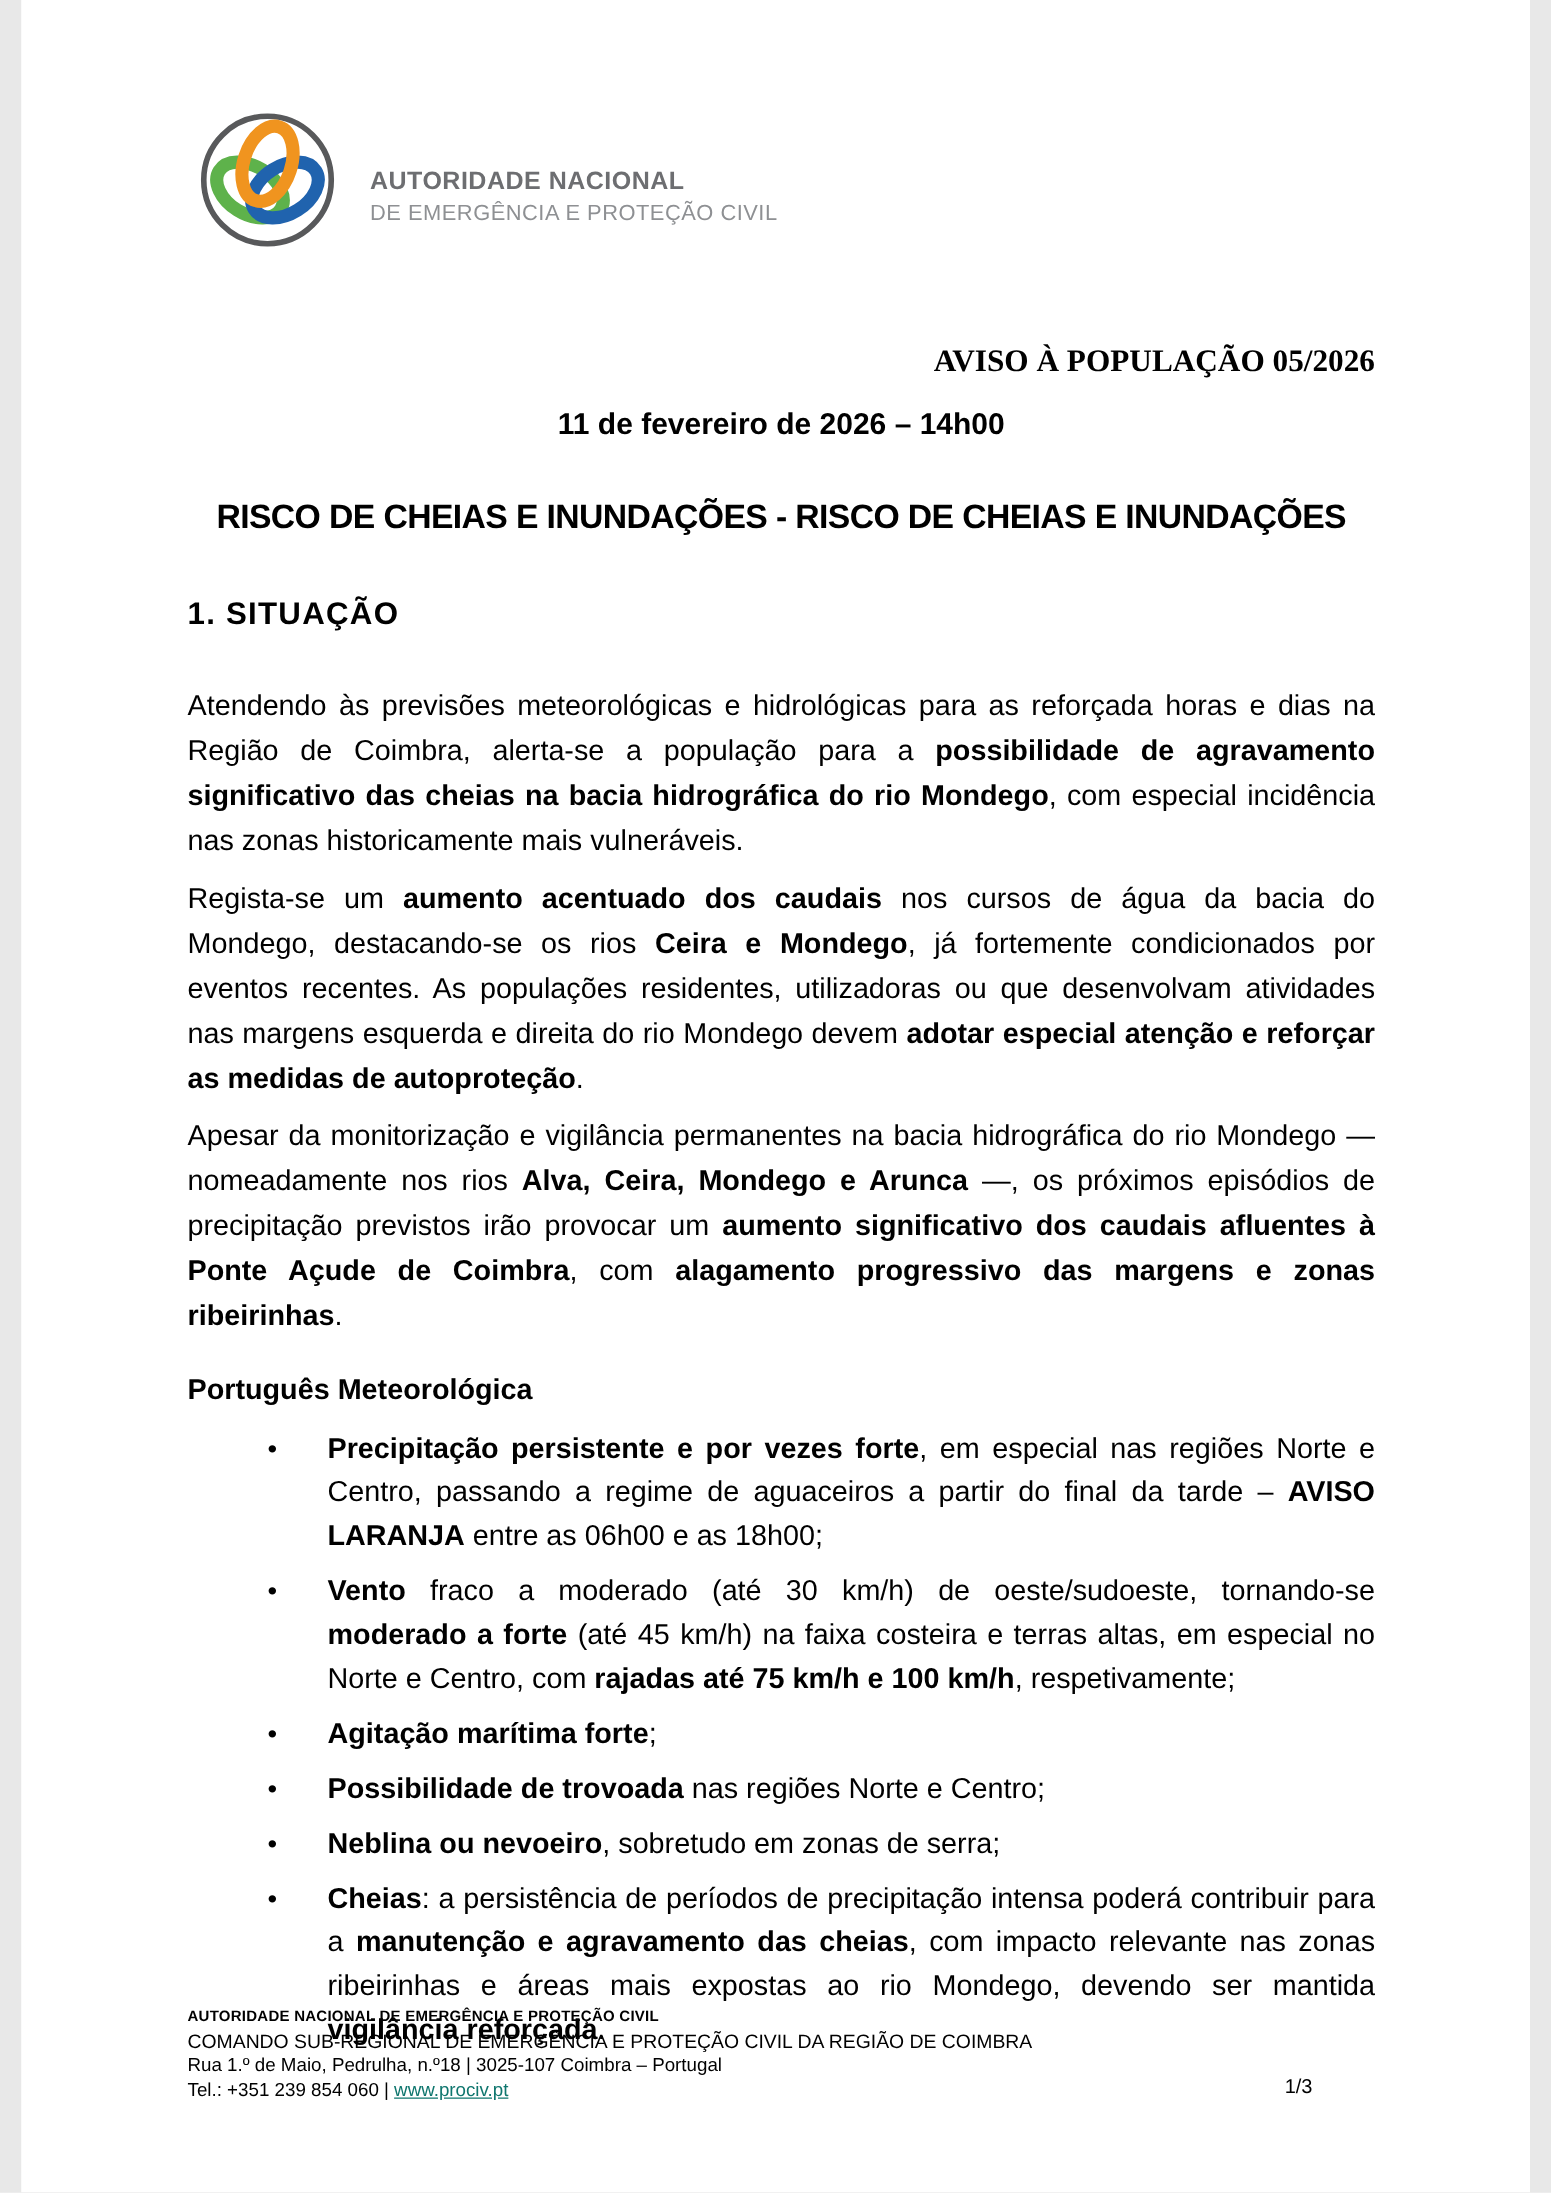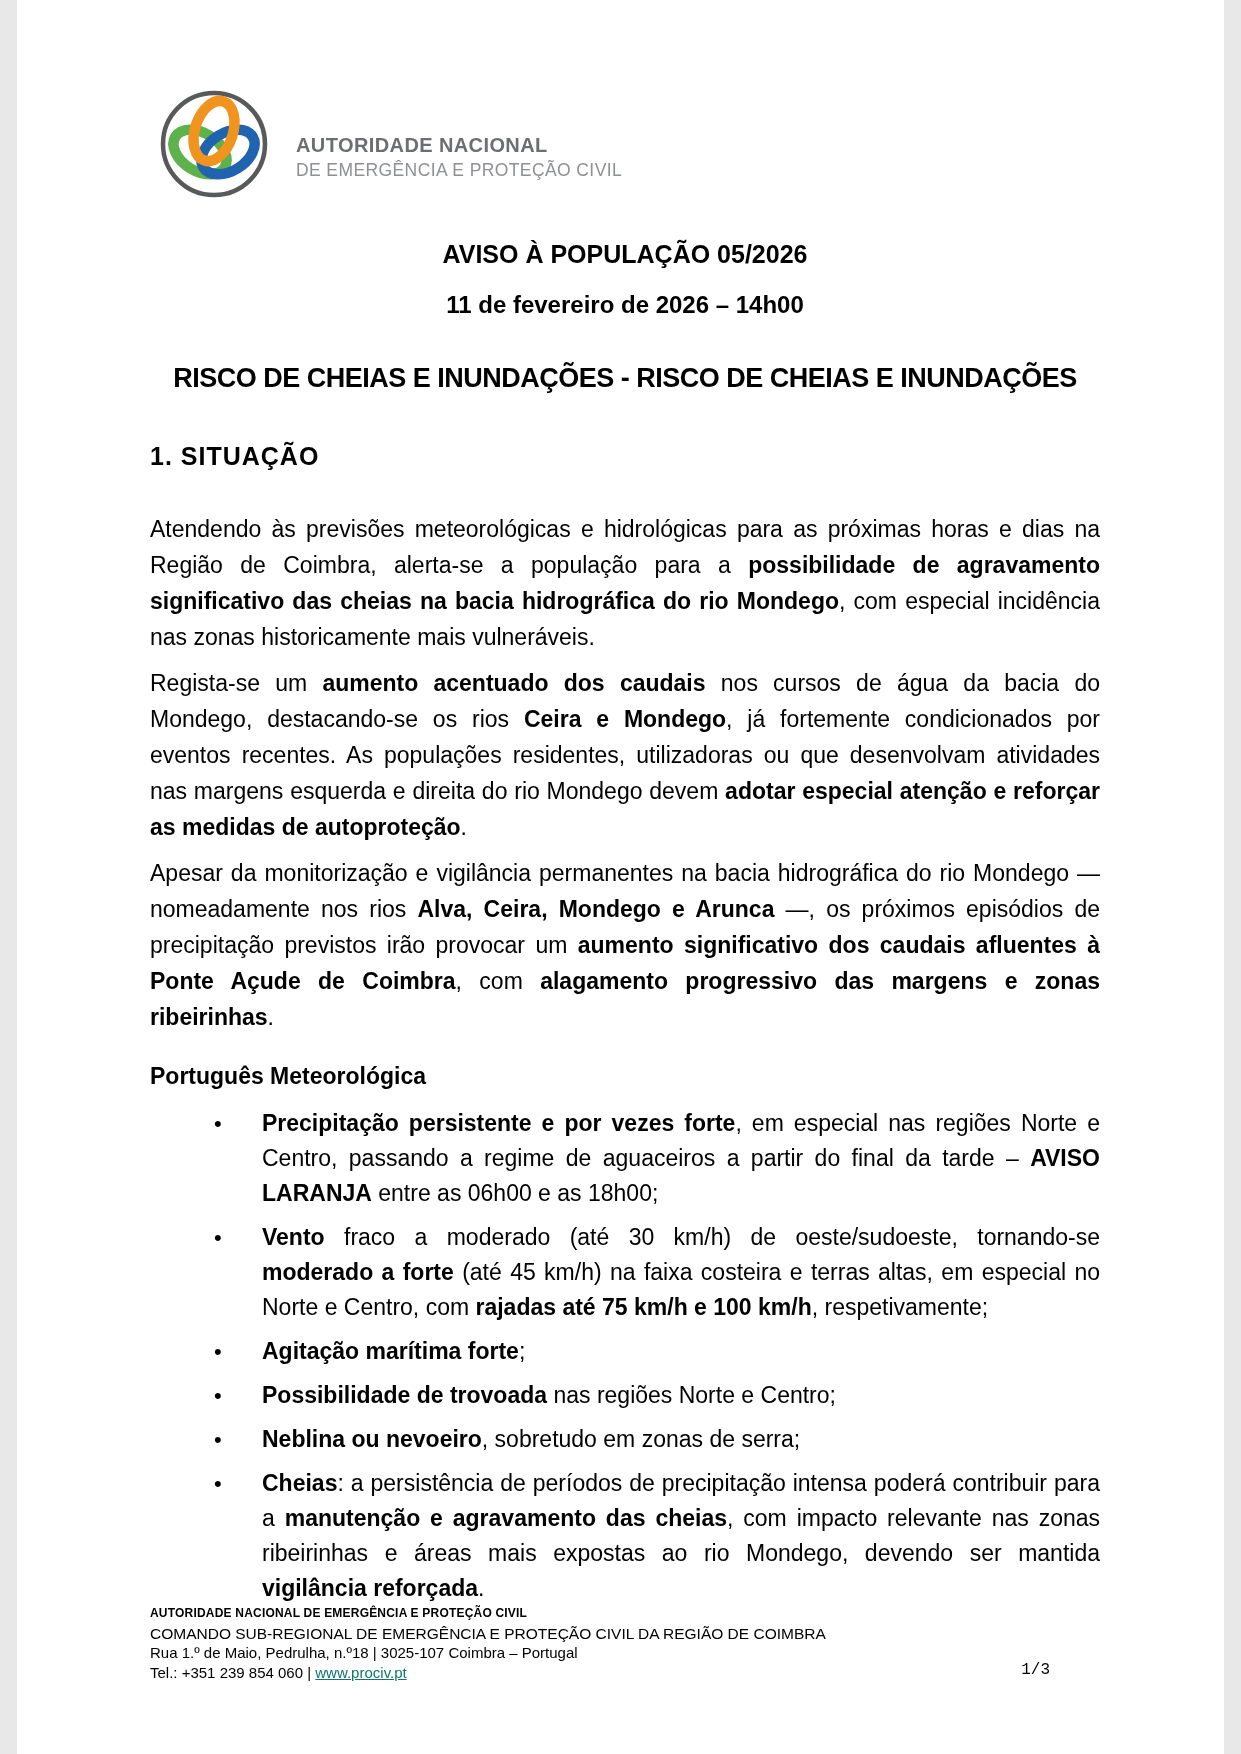--- a/index.html
+++ b/index.html
@@ -23,21 +23,21 @@
   .logo-mark { width:112px; height:112px; flex:0 0 auto; }
   .logo-text { padding-top:26px; }
   .logo-line1 {
     font-weight:bold; font-size:20px; letter-spacing:.4px; color:#6d6e71;
   }
   .logo-line2 {
     font-size:17.5px; letter-spacing:.4px; color:#8e9093; margin-top:3px;
   }
 
   
-  .doc-title   { margin-top:40px; text-align:center; font-weight:bold; font-size:25px; }
+  .doc-title   { margin-top:76px; text-align:right; font-weight:bold; font-size:25px;font-family:Liberation Serif, serif; }
   .doc-date    { margin-top:22px; text-align:center; font-weight:bold; font-size:24px; }
   .doc-subject { margin-top:44px; text-align:center; font-weight:bold; font-size:27px; letter-spacing:-0.5px; }
 
   .section-heading {
     margin-top:48px; font-weight:bold; font-size:25px; letter-spacing:1px;
   }
 
   p.body-text {
     margin-top:10px;
     font-size:23px; line-height:36px;
@@ -65,21 +65,21 @@
 
   
   .footer {
     position:absolute; left:133px; right:124px; top:1604px;
     font-size:15px; line-height:19.5px; color:#000;
   }
   .footer .org { font-weight:bold; font-size:12px; letter-spacing:.2px; }
   .footer .command { font-size:15.5px; }
   .footer a.site-link { color:#0f766e; text-decoration:underline; }
   .page-number {
-    position:absolute; top:1661px; right:174px; font-size:16px;font-family:Liberation Mono, monospace;
+    position:absolute; top:1661px; right:174px; font-size:16px;
   }
 </style>
 </head>
 <body>
 
 <div class="page">
   <div class="content">
 
     <div class="logo-row">
       <svg class="logo-mark" viewBox="0 0 112 112" aria-hidden="true">
@@ -95,21 +95,21 @@
         <div class="logo-line2">DE EMERGÊNCIA E PROTEÇÃO CIVIL</div>
       </div>
     </div>
 
     <div class="doc-title">AVISO À POPULAÇÃO 05/2026</div>
     <div class="doc-date">11 de fevereiro de 2026 – 14h00</div>
     <div class="doc-subject">RISCO DE CHEIAS E INUNDAÇÕES - RISCO DE CHEIAS E INUNDAÇÕES</div>
 
     <div class="section-heading">1. SITUAÇÃO</div>
 
-    <p class="body-text first"><span>Atendendo às previsões meteorológicas e hidrológicas para as próximas horas e dias na Região de Coimbra, alerta-se a população para a </span><b>possibilidade de agravamento significativo das cheias na bacia hidrográfica do rio Mondego</b><span>, com especial incidência nas zonas historicamente mais vulneráveis.</span></p>
+    <p class="body-text first"><span>Atendendo às previsões meteorológicas e hidrológicas para as reforçada horas e dias na Região de Coimbra, alerta-se a população para a </span><b>possibilidade de agravamento significativo das cheias na bacia hidrográfica do rio Mondego</b><span>, com especial incidência nas zonas historicamente mais vulneráveis.</span></p>
 
     <p class="body-text"><span>Regista-se um </span><b>aumento acentuado dos caudais</b><span> nos cursos de água da bacia do Mondego, destacando-se os rios </span><b>Ceira e Mondego</b><span>, já fortemente condicionados por eventos recentes. As populações residentes, utilizadoras ou que desenvolvam atividades nas margens esquerda e direita do rio Mondego devem </span><b>adotar especial atenção e reforçar as medidas de autoproteção</b><span>.</span></p>
 
     <p class="body-text"><span>Apesar da monitorização e vigilância permanentes na bacia hidrográfica do rio Mondego — nomeadamente nos rios </span><b>Alva, Ceira, Mondego e Arunca</b><span> —, os próximos episódios de precipitação previstos irão provocar um </span><b>aumento significativo dos caudais afluentes à Ponte Açude de Coimbra</b><span>, com </span><b>alagamento progressivo das margens e zonas ribeirinhas</b><span>.</span></p>
 
     <div class="sub-heading">Português Meteorológica</div>
 
     <ul class="bullet-list">
       <li><span class="dot">•</span><b>Precipitação persistente e por vezes forte</b><span>, em especial nas regiões Norte e Centro, passando a regime de aguaceiros a partir do final da tarde – </span><b>AVISO LARANJA</b><span> entre as 06h00 e as 18h00;</span></li>
 

